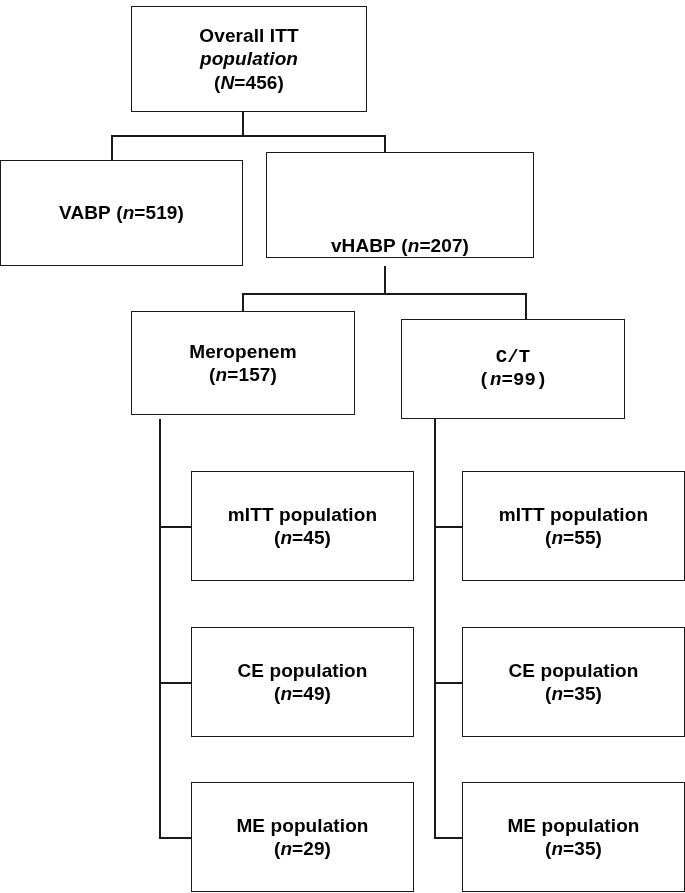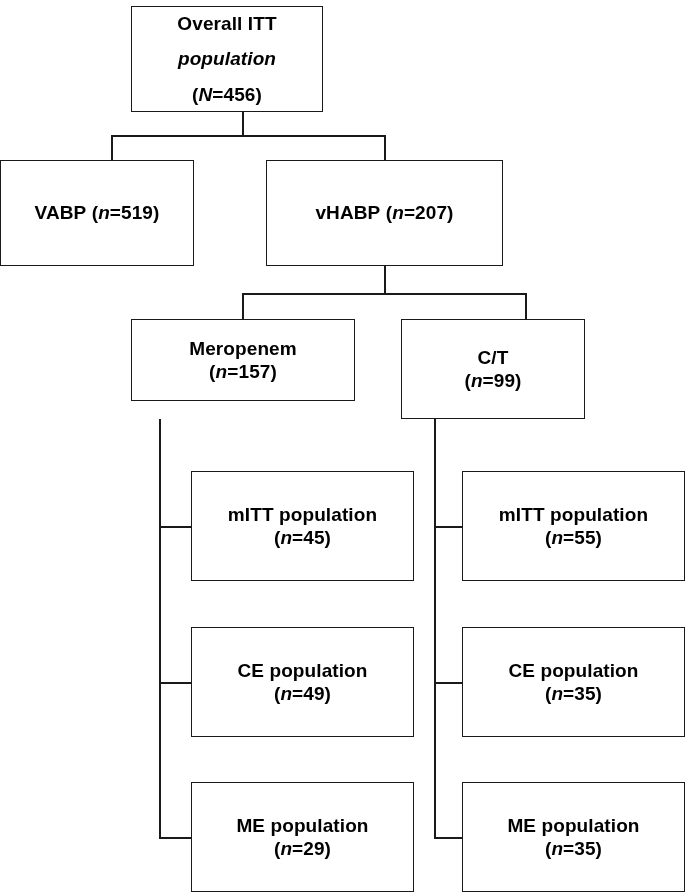--- a/index.html
+++ b/index.html
@@ -47,50 +47,50 @@
     z-index: 1;
   }
   .h { height: 1.5px; }
   .v { width: 1.5px; }
 </style>
 </head>
 <body>
 
 <div id="diagram">
 
-  <div class="node" style="left:131px; top:6px; width:192px; height:106px;gap:12px;">
+  <div class="node" style="left:131px; top:6px; width:236px; height:106px;">
     <span class="line1">Overall ITT</span>
     <span class="line2">population</span>
     <span class="line3"><span>(</span><span class="ital">N</span><span>=456)</span></span>
   </div>
 
   <div class="connector v" style="left:242px; top:112px; width:1.5px; height:24px;"></div>
   <div class="connector h" style="left:111px; top:135px; width:274px; height:1.5px;"></div>
   <div class="connector v" style="left:111px; top:135px; width:1.5px; height:26px;"></div>
   <div class="connector v" style="left:384px; top:135px; width:1.5px; height:26px;"></div>
 
-  <div class="node" style="left:0px; top:160px; width:194px; height:106px;">
+  <div class="node" style="left:0px; top:160px; width:243px; height:106px;">
     <span class="line1"><span>VABP</span>&nbsp;<span>(</span><span class="ital">n</span><span>=519)</span></span>
   </div>
 
-  <div class="node" style="left:266px; top:160px; width:237px; height:106px;">
+  <div class="node" style="left:266px; top:152px; width:268px; height:106px;justify-content:flex-end;">
     <span class="line1"><span>vHABP</span>&nbsp;<span>(</span><span class="ital">n</span><span>=207)</span></span>
   </div>
 
   <div class="connector v" style="left:384px; top:266px; width:1.5px; height:28px;"></div>
   <div class="connector h" style="left:242px; top:293px; width:284px; height:1.5px;"></div>
   <div class="connector v" style="left:242px; top:293px; width:1.5px; height:27px;"></div>
   <div class="connector v" style="left:525px; top:293px; width:1.5px; height:27px;"></div>
 
-  <div class="node" style="left:131px; top:319px; width:224px; height:82px;">
+  <div class="node" style="left:131px; top:311px; width:224px; height:104px;">
     <span class="line1">Meropenem</span>
     <span class="line3"><span>(</span><span class="ital">n</span><span>=157)</span></span>
   </div>
 
-  <div class="node" style="left:401px; top:319px; width:184px; height:100px;">
+  <div class="node" style="left:401px; top:319px; width:224px; height:100px;font-family:Liberation Mono, monospace;">
     <span class="line1">C/T</span>
     <span class="line3"><span>(</span><span class="ital">n</span><span>=99)</span></span>
   </div>
 
   <div class="connector v" style="left:159px; top:419px; width:1.5px; height:419px;"></div>
   <div class="connector h" style="left:159px; top:526px; width:33px; height:1.5px;"></div>
   <div class="connector h" style="left:159px; top:682px; width:33px; height:1.5px;"></div>
   <div class="connector h" style="left:159px; top:837px; width:33px; height:1.5px;"></div>
 
   <div class="connector v" style="left:434px; top:419px; width:1.5px; height:419px;"></div>

